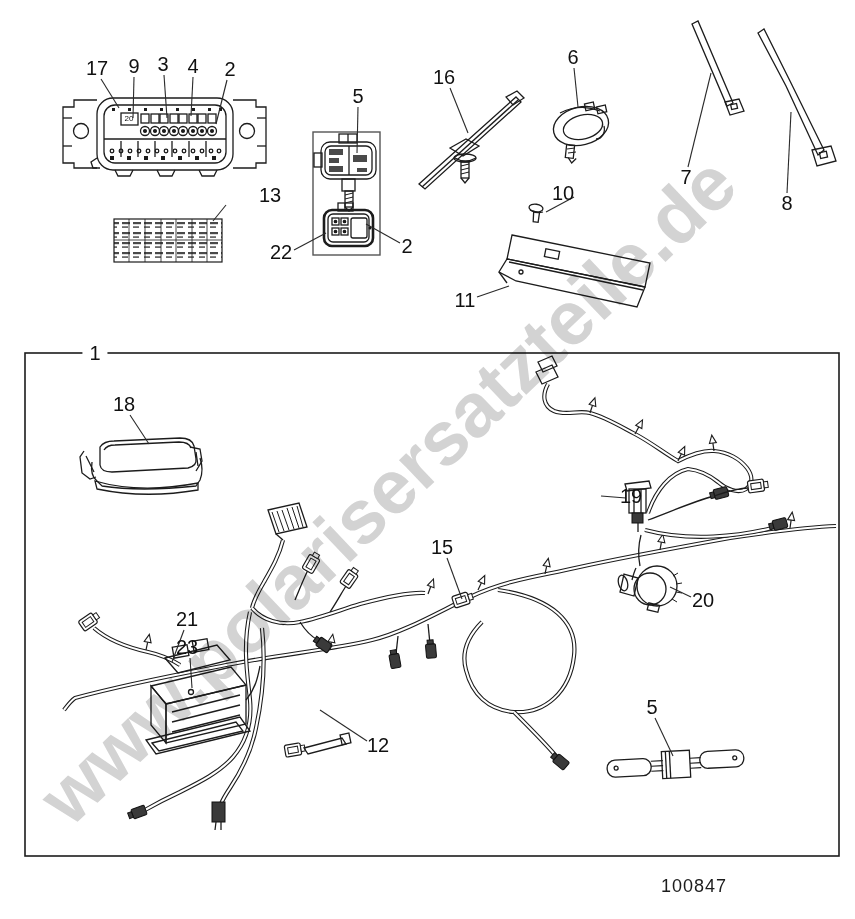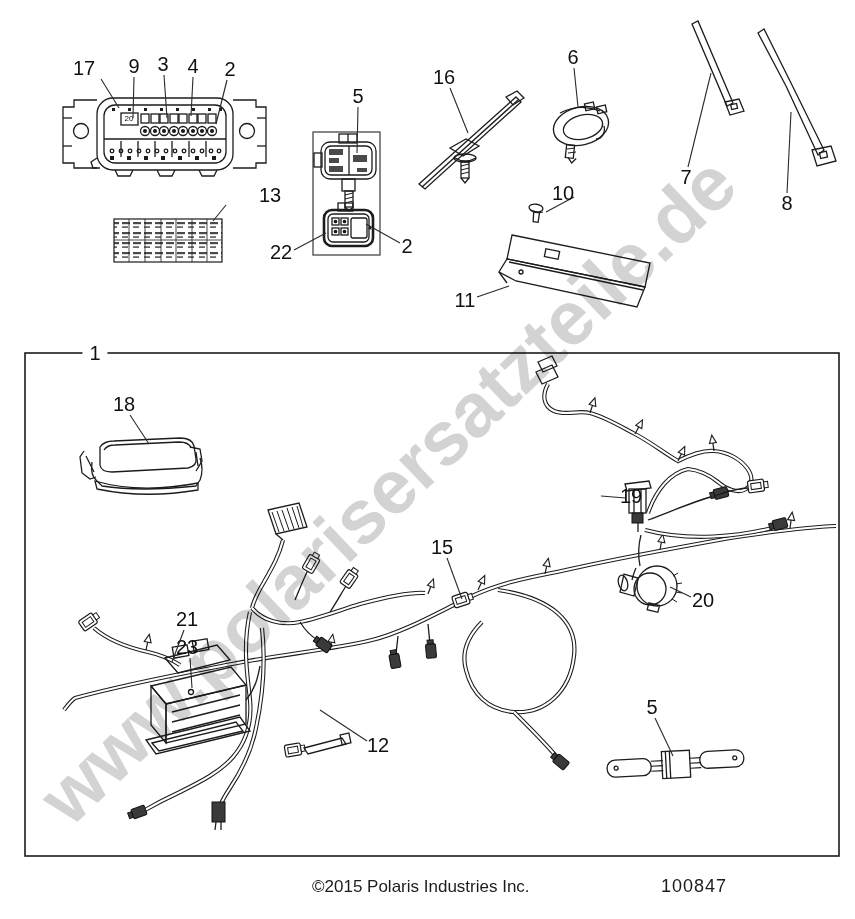--- a/index.html
+++ b/index.html
@@ -434,21 +434,21 @@
     <line x1="190" y1="658" x2="192" y2="688"></line>
     <line x1="367" y1="741" x2="320" y2="710"></line>
     <line x1="655" y1="718" x2="673" y2="756"></line>
   </g>
 </svg>
 
 <div class="watermark">www.polarisersatzteile.de</div>
 
 <div class="microlabel" style="left:129px;top:119px;">20</div>
 
-<div class="callout" style="left:84px;top:68px;">17</div>
+<div class="callout" style="left:97px;top:68px;">17</div>
 <div class="callout" style="left:134px;top:66px;">9</div>
 <div class="callout" style="left:163px;top:64px;">3</div>
 <div class="callout" style="left:193px;top:66px;">4</div>
 <div class="callout" style="left:230px;top:69px;">2</div>
 <div class="callout" style="left:231px;top:195px;margin-left:39px;">13</div>
 <div class="callout" style="left:358px;top:96px;">5</div>
 <div class="callout" style="left:281px;top:252px;">22</div>
 <div class="callout" style="left:407px;top:246px;">2</div>
 <div class="callout" style="left:444px;top:77px;">16</div>
 <div class="callout" style="left:573px;top:57px;">6</div>
@@ -459,16 +459,15 @@
 <div class="callout boxed" style="left:95px;top:353px;">1</div>
 <div class="callout" style="left:124px;top:404px;">18</div>
 <div class="callout" style="left:588px;top:496px;margin-left:43px;">19</div>
 <div class="callout" style="left:703px;top:600px;">20</div>
 <div class="callout" style="left:442px;top:547px;">15</div>
 <div class="callout" style="left:187px;top:619px;text-align:right;">21</div>
 <div class="callout" style="left:187px;top:647px;">23</div>
 <div class="callout" style="left:378px;top:745px;">12</div>
 <div class="callout" style="left:652px;top:707px;">5</div>
 
-<div class="footer copy">©2015 Polaris Industries Inc.</div>
 <div class="footer num">100847</div>
 
 </div>
 
 </body></html>

